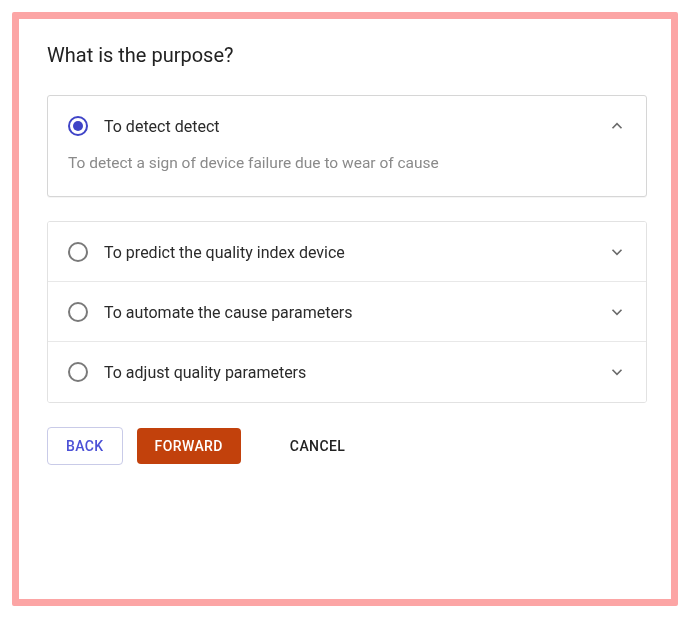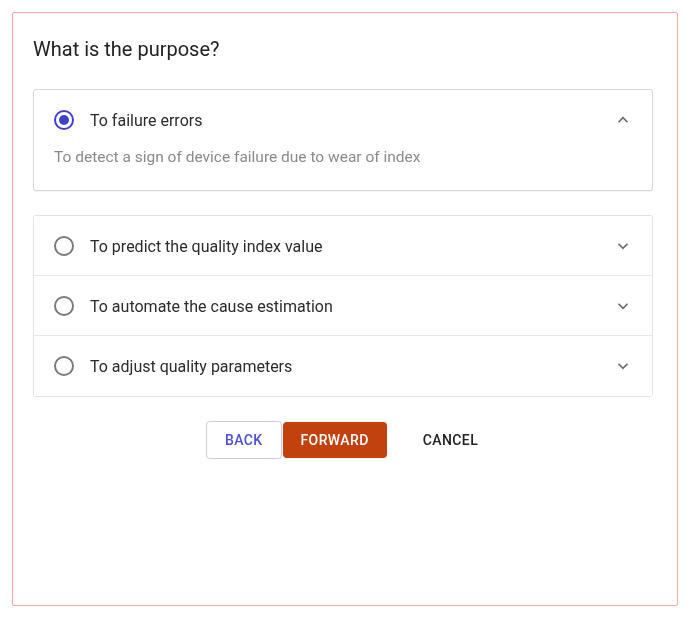--- a/index.html
+++ b/index.html
@@ -4,23 +4,23 @@
 <style>
   * { box-sizing: border-box; margin: 0; padding: 0; }
   body {
     font-family: -apple-system, BlinkMacSystemFont, "Segoe UI", Roboto, Arial, sans-serif;
     background: #fff;
     width: 690px;
     height: 618px;
     padding: 12px;
   }
   .panel {
-    border: 1px solid #fca5a5;
+    border: 7px solid #fca5a5;
     border-radius: 2px;
-    padding: 24px 24px 20px 20px;
+    padding: 24px 24px 20px 28px;
     height: 100%;
   }
   .title {
     font-size: 20px;
     font-weight: 400;
     color: #222;
     margin-bottom: 28px;
   }
   .options { }
   .option {
@@ -85,23 +85,23 @@
     color: #6b6b6b;
   }
   .opt-desc {
     padding: 0 20px 24px 20px;
     font-size: 15.5px;
     color: #8a8a8a;
     margin-top: -2px;
   }
   .actions {
     display: flex;
-    justify-content: center;
+    justify-content: flex-start;
     align-items: center;
-    gap: 1px;
+    gap: 14px;
     margin-top: 24px;
   }
   .btn {
     font-size: 14px;
     font-weight: 500;
     letter-spacing: 0.4px;
     padding: 10px 18px;
     border-radius: 4px;
     cursor: pointer;
     text-transform: uppercase;
@@ -129,46 +129,46 @@
 <body>
 
 <div class="panel">
   <h2 class="title">What is the purpose?</h2>
 
   <div class="options">
 
     <div class="option selected">
       <div class="opt-header">
         <span class="radio checked"></span>
-        <span class="opt-label">To failure errors</span>
+        <span class="opt-label">To detect detect</span>
         <span class="chevron">
           <svg viewBox="0 0 24 24" fill="none" stroke="currentColor" stroke-width="2.2">
               <polyline points="6 15 12 9 18 15"></polyline>
             </svg>
         </span>
       </div>
-      <div class="opt-desc">To detect a sign of device failure due to wear of index</div>
+      <div class="opt-desc">To detect a sign of device failure due to wear of cause</div>
     </div>
 
     <div class="group2">
       <div class="option">
         <div class="opt-header">
           <span class="radio"></span>
-          <span class="opt-label">To predict the quality index value</span>
+          <span class="opt-label">To predict the quality index device</span>
           <span class="chevron">
             <svg viewBox="0 0 24 24" fill="none" stroke="currentColor" stroke-width="2.2">
                 <polyline points="6 9 12 15 18 9"></polyline>
               </svg>
           </span>
         </div>
       </div>
       <div class="option">
         <div class="opt-header">
           <span class="radio"></span>
-          <span class="opt-label">To automate the cause estimation</span>
+          <span class="opt-label">To automate the cause parameters</span>
           <span class="chevron">
             <svg viewBox="0 0 24 24" fill="none" stroke="currentColor" stroke-width="2.2">
                 <polyline points="6 9 12 15 18 9"></polyline>
               </svg>
           </span>
         </div>
       </div>
       <div class="option">
         <div class="opt-header">
           <span class="radio"></span>

